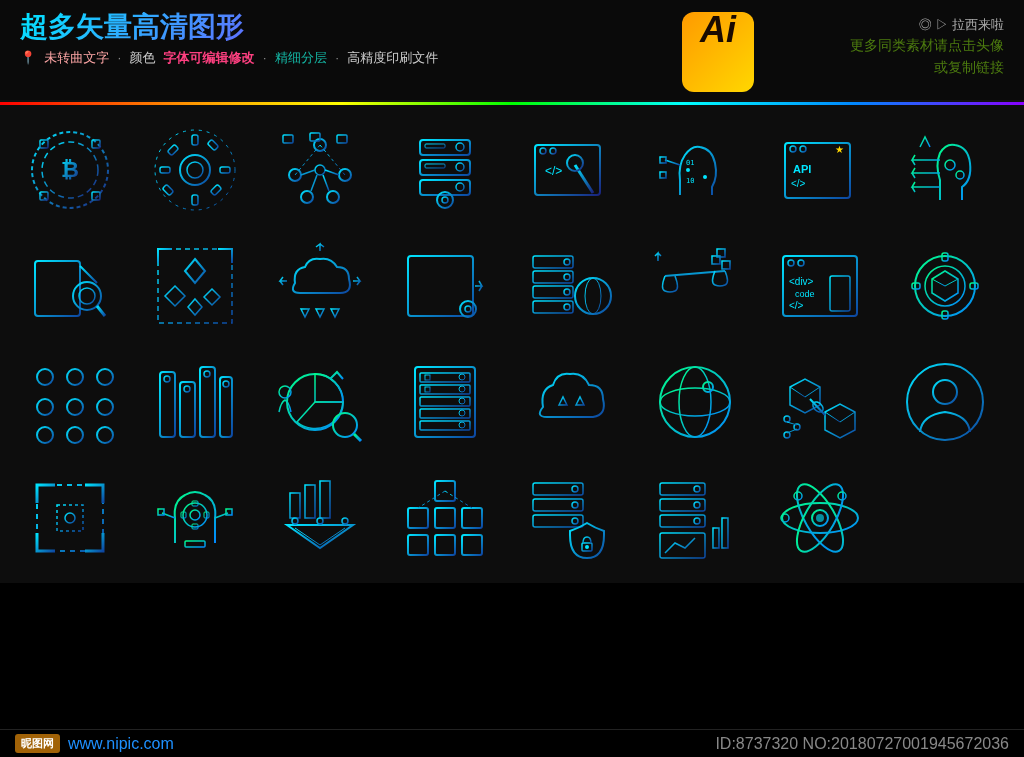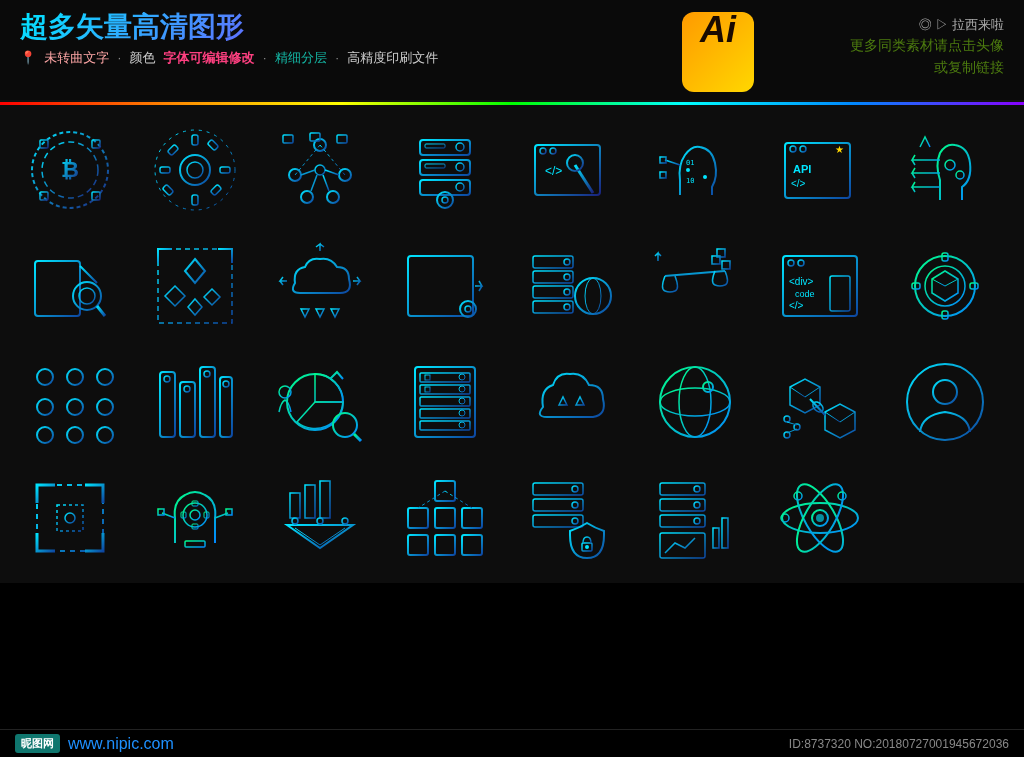--- a/index.html
+++ b/index.html
@@ -141,36 +141,36 @@
       border-top: 1px solid #222;
     }
 
     .footer-left {
       display: flex;
       align-items: center;
       gap: 8px;
     }
 
     .nipic-logo {
-      background: #0f766e;
+      background: #a16207;
       color: white;
       font-size: 11px;
       font-weight: bold;
       padding: 2px 6px;
       border-radius: 3px;
     }
 
     .footer-url {
       color: #1e90ff;
       font-size: 16px;
     }
 
     .footer-right {
       color: #888;
-      font-size: 12px;
+      font-size: 16px;
     }
   </style>
 </head>
 <body>
 
 <div class="header">
   <div class="header-left">
     <div class="main-title">超多矢量高清图形</div>
     <div class="subtitle-row">
       <span style="color:#00e5ff;">📍</span>

